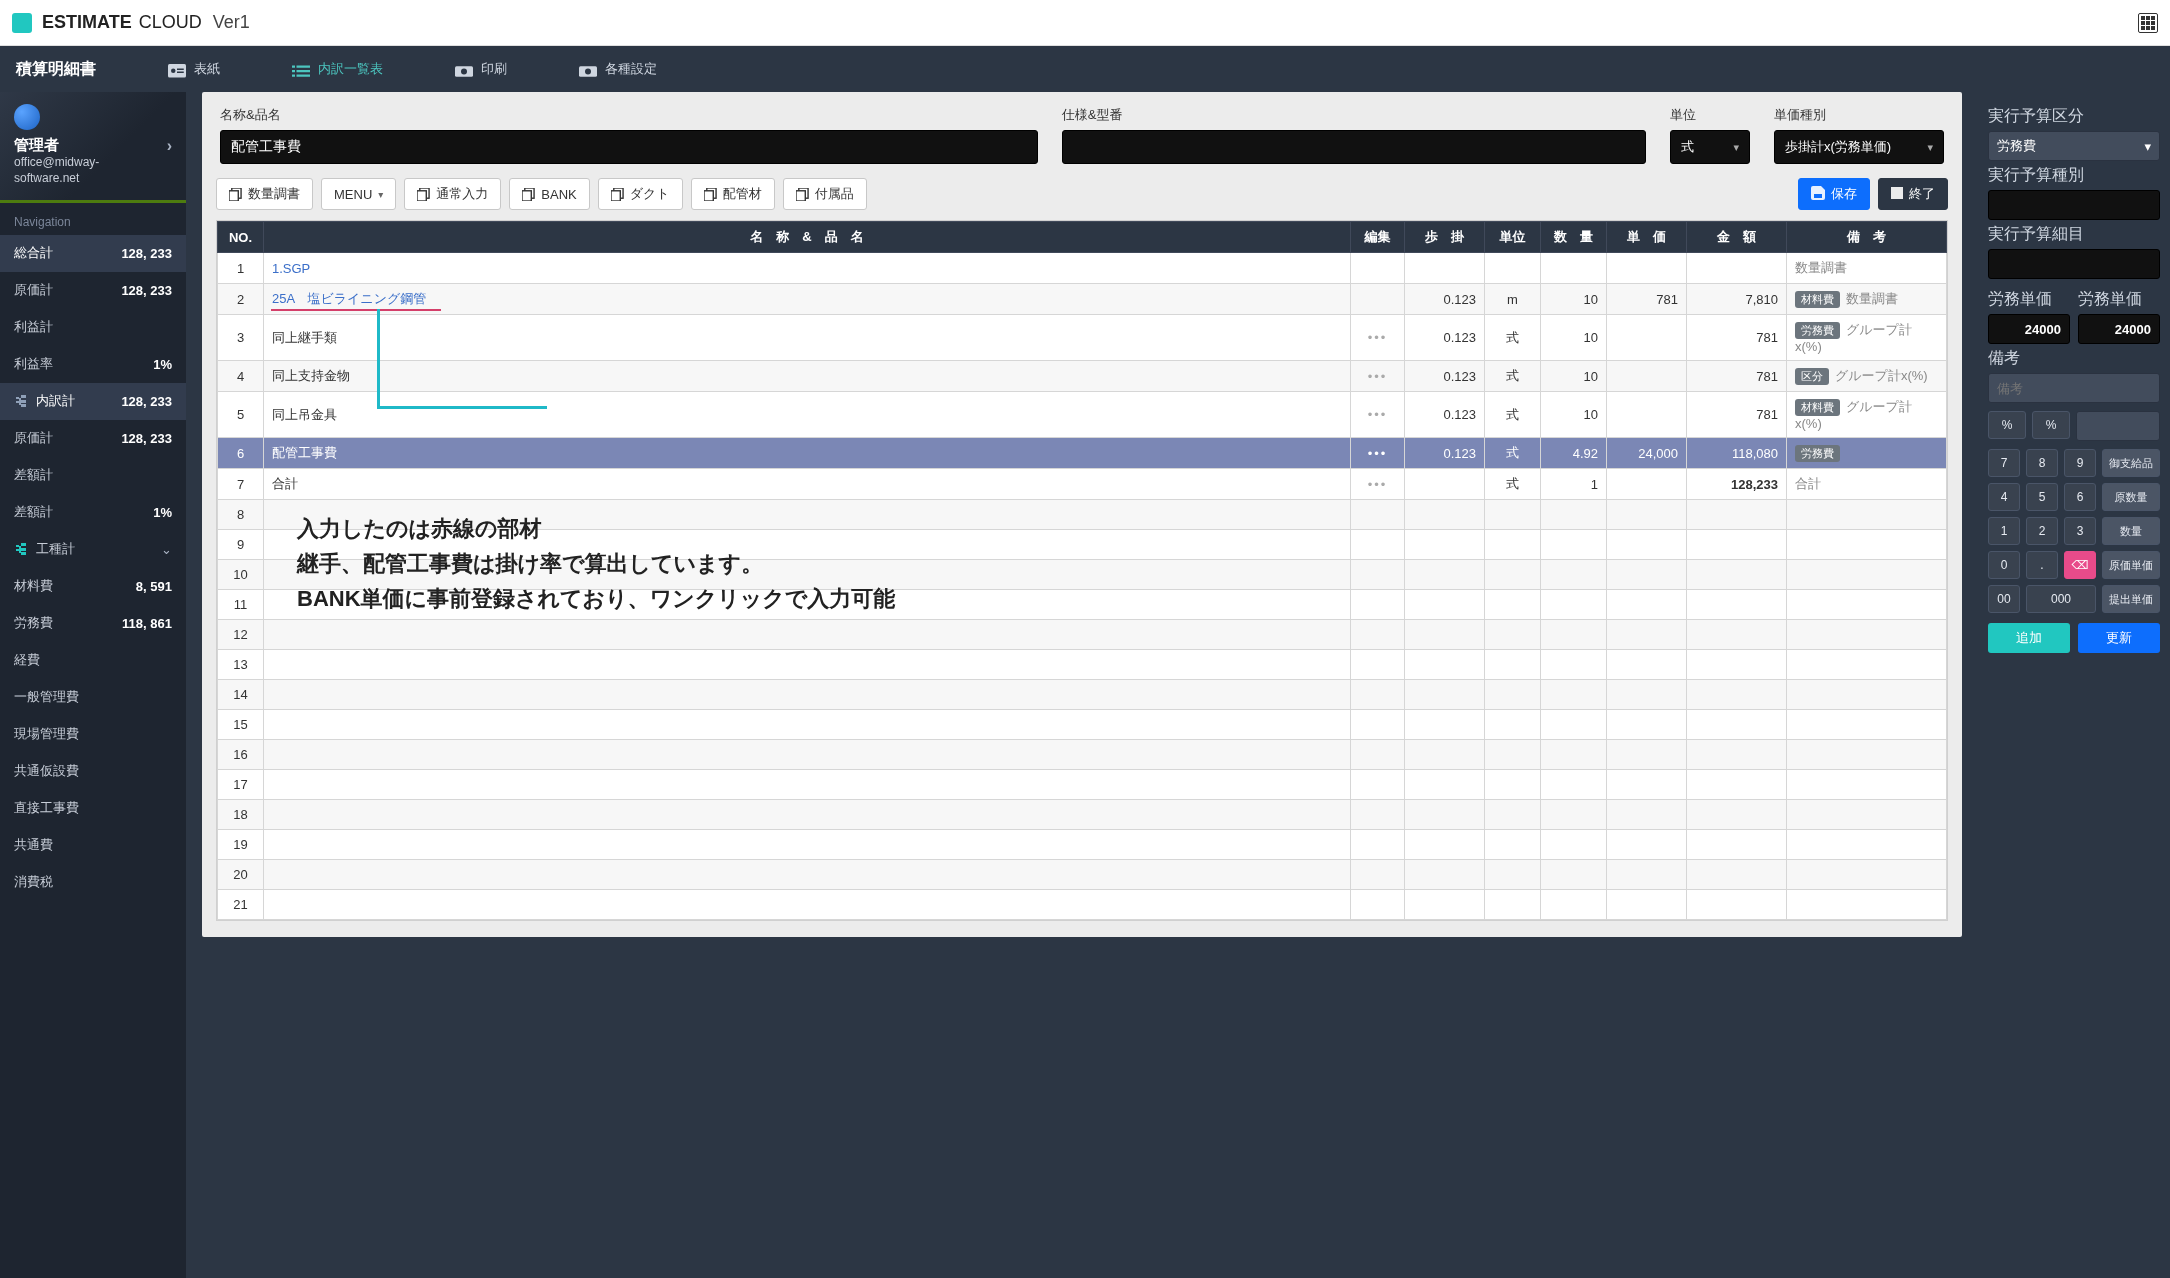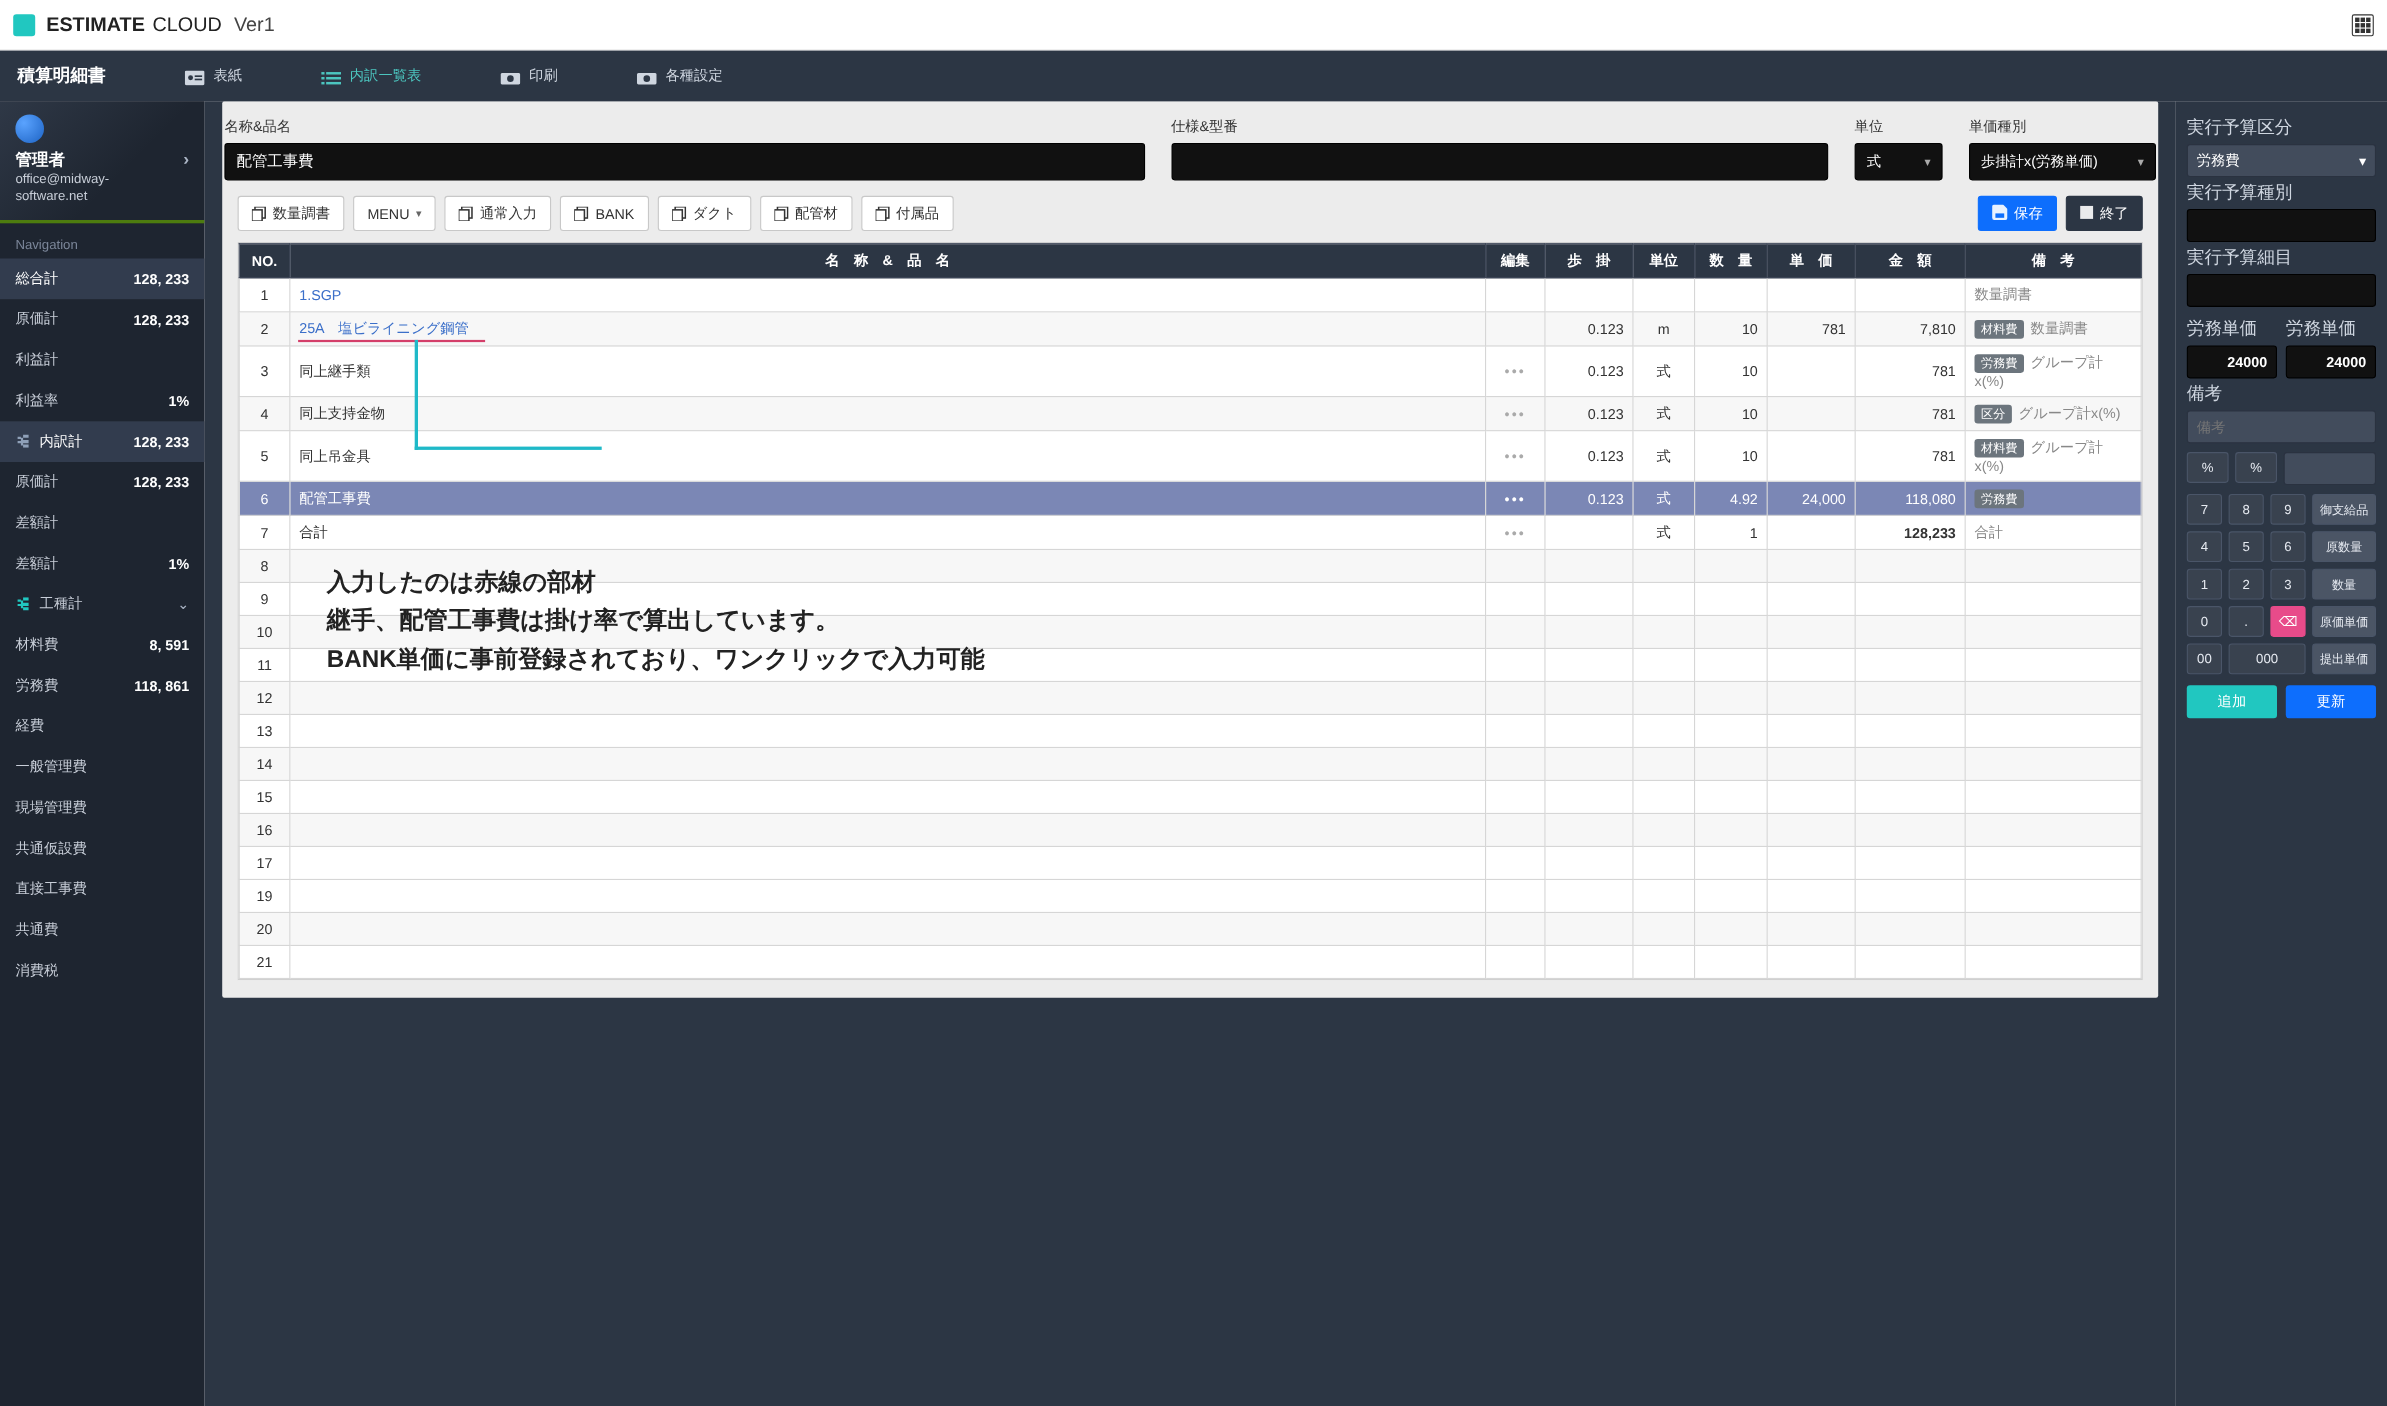--- a/index.html
+++ b/index.html
@@ -39,21 +39,21 @@
 .nav-item .label { display:flex; align-items:center; gap:8px; }
 .nav-item .val { font-weight: 700; color: #fff; }
 .nav-item .chev { color: #aab4c4; }
 .nav-icon { width: 14px; height: 12px; display:inline-block; }
 .nav-icon.green svg path { fill:#21c7c0; }
 
 
 .main { flex: 1; background: #2c3644; padding: 0 16px 16px; overflow: auto; }
 .panel { background: #ececec; border-radius: 2px; padding: 0 0 16px; }
 
-.form-row { display:flex; gap: 24px; padding: 14px 2px 10px; align-items:flex-end; }
+.form-row { display:flex; gap: 24px; padding: 14px 18px 10px; align-items:flex-end; }
 .form-group { display:flex; flex-direction:column; gap:6px; }
 .form-group label { font-size: 13px; color: #333; }
 .input-dark { background:#111; color:#fff; border:1px solid #000; height:34px; padding:0 10px; border-radius:3px; font-size:14px; }
 .select-dark { background:#111; color:#fff; border:1px solid #000; height:34px; padding:0 10px; border-radius:3px; display:flex; align-items:center; justify-content:space-between; gap:10px; min-width:60px;}
 .select-dark .chev { color:#aaa; font-size:11px; }
 
 .toolbar { display:flex; align-items:center; justify-content:space-between; padding: 4px 14px 10px; }
 .tb-left, .tb-right { display:flex; gap:8px; }
 .btn { height:32px; padding:0 12px; border-radius:3px; border:1px solid #c8c8c8; background:#fff; display:flex; align-items:center; gap:6px; cursor:pointer; font-size:13px; color:#333; }
 .btn .chev { font-size:10px; color:#666; }
@@ -601,20 +601,31 @@
                 <td class="no">17</td>
                 <td></td>
                 <td></td>
                 <td></td>
                 <td></td>
                 <td></td>
                 <td></td>
                 <td></td>
                 <td></td>
               </tr>
+              <tr class="alt">
+                <td class="no">18</td>
+                <td></td>
+                <td></td>
+                <td></td>
+                <td></td>
+                <td></td>
+                <td></td>
+                <td></td>
+                <td></td>
+              </tr>
               <tr>
                 <td class="no">19</td>
                 <td></td>
                 <td></td>
                 <td></td>
                 <td></td>
                 <td></td>
                 <td></td>
                 <td></td>
                 <td></td>

